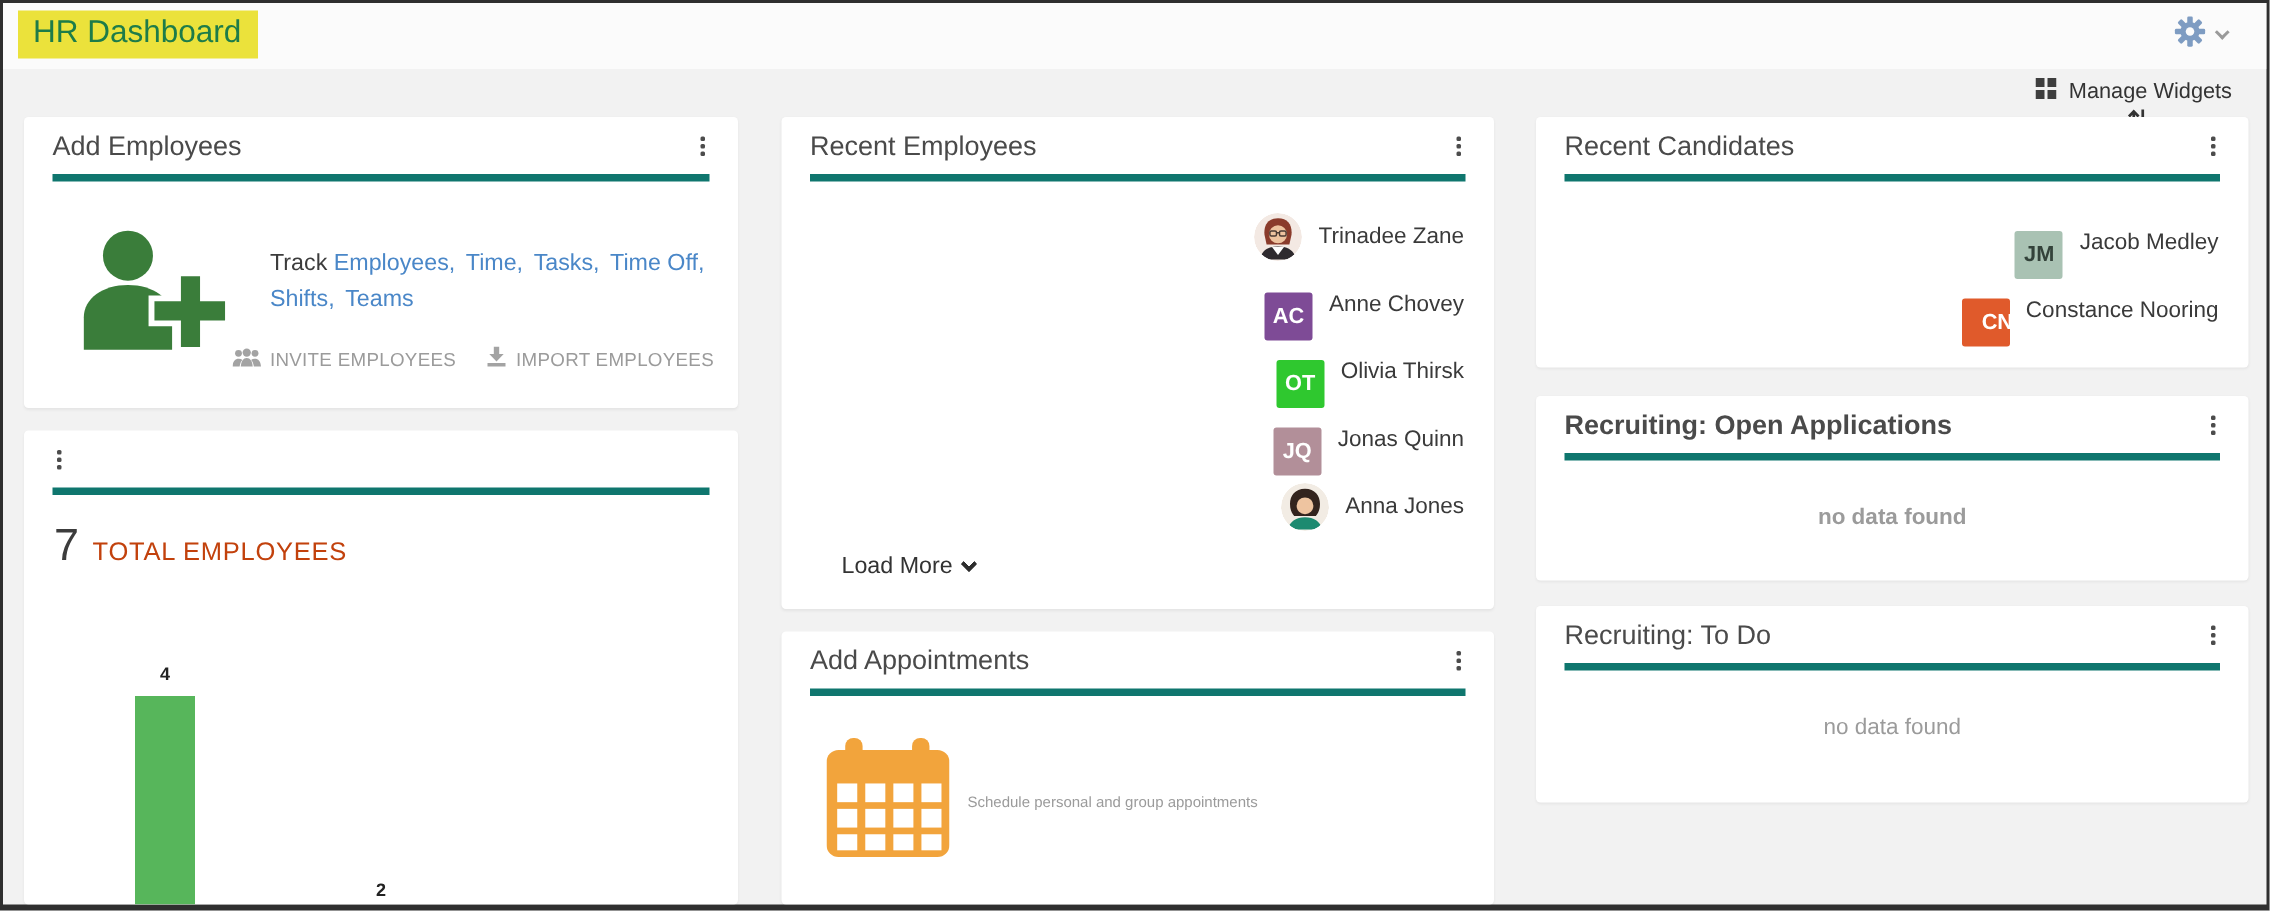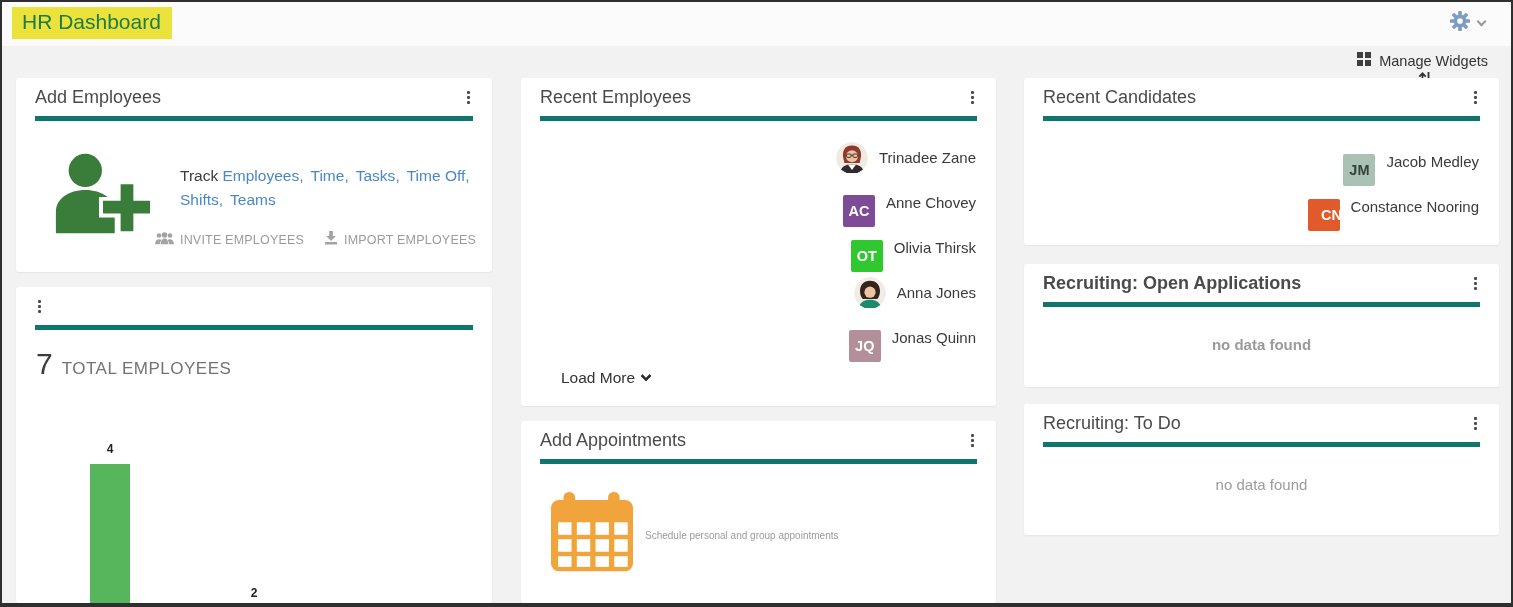--- a/index.html
+++ b/index.html
@@ -33,21 +33,21 @@
   .track-link{color:#4a87c8;cursor:pointer;text-decoration:none;}
   .sep{color:#4a87c8;margin-right:3px;}
   .ae-buttons{position:absolute;right:16px;top:153px;display:flex;gap:20px;align-items:center;}
   .flat-btn{display:flex;align-items:center;gap:6px;font-size:12.5px;color:#9b9b9b;
             letter-spacing:.2px;cursor:pointer;white-space:nowrap;}
   
   #w-division{left:14px;top:285px;width:476px;bottom:0;}
   .refresh-group{display:flex;align-items:center;gap:5px;font-size:13.5px;color:#9a9a9a;}
   .total-line{margin:17px 0 0 20px;}
   .total-value{font-size:30px;color:#3c3c3c;margin-right:9px;}
-  .total-label{font-size:17px;color:#737373;letter-spacing:.5px;}
+  .total-label{font-size:17px;color:#c2410c;letter-spacing:.5px;}
   .bar{position:absolute;width:40px;background:#57b65b;}
   .bar-a{left:74px;top:177px;height:310px;}
   .bar-label{position:absolute;width:40px;text-align:center;font-size:12px;font-weight:bold;color:#222;}
   .bl-a{left:74px;top:155px;}
   .bl-b{left:218px;top:299px;}
   
   #w-recent-employees{left:519px;top:76px;width:475px;height:328px;}
   #w-recent-candidates{left:1022px;top:76px;width:475px;height:167px;}
   .people-body{padding:14px 20px 0;}
   .people-body.cand{padding-top:18px;}
@@ -214,41 +214,41 @@
       </div>
       <div class="person">
         <span class="avatar initials" style="background-color: rgb(126, 75, 150); color: rgb(255, 255, 255);">AC</span>
         <span class="person-name">Anne Chovey</span>
       </div>
       <div class="person">
         <span class="avatar initials" style="background-color: rgb(47, 200, 47); color: rgb(255, 255, 255);">OT</span>
         <span class="person-name">Olivia Thirsk</span>
       </div>
       <div class="person">
+        <span class="avatar initials" style="background-color: rgb(178, 143, 153); color: rgb(255, 255, 255);">JQ</span>
+        <span class="person-name">Jonas Quinn</span>
+      </div>
+      <div class="person">
         <span class="avatar photo">
           <svg width="32" height="32" viewBox="0 0 32 32">
             <defs>
                 <clipPath id="c2">
                   <circle cx="16" cy="16" r="16"></circle>
                 </clipPath>
               </defs>
             <g clip-path="url(#c2)">
               <circle cx="16" cy="16" r="16" fill="#f2ece4"></circle>
               <path d="M16 3.8c6.6 0 10 4.6 10 10.2 0 4-1.4 6.6-2.8 8H8.8C7.4 20.6 6 18 6 14c0-5.6 3.4-10.2 10-10.2z" fill="#33241e"></path>
               <circle cx="16" cy="15.2" r="5.6" fill="#eec4a0"></circle>
               <path d="M10.4 13.4a5.8 5.8 0 0 1 11.2 0l.6-3.4-6.2-3-6.2 3z" fill="#33241e"></path>
               <path d="M4.5 31c1.5-5.6 5.6-8.2 11.5-8.2S26 25.4 27.5 31z" fill="#1d8a70"></path>
             </g>
           </svg>
         </span>
         <span class="person-name">Anna Jones</span>
-      </div>
-      <div class="person">
-        <span class="avatar initials" style="background-color: rgb(178, 143, 153); color: rgb(255, 255, 255);">JQ</span>
-        <span class="person-name">Jonas Quinn</span>
       </div>
       <div class="load-more">
         <span>Load More</span>
         <span class="chev-dn"></span>
       </div>
     </div>
   </div>
 
   <div class="widget" id="w-appointments">
     <div class="widget-header">

